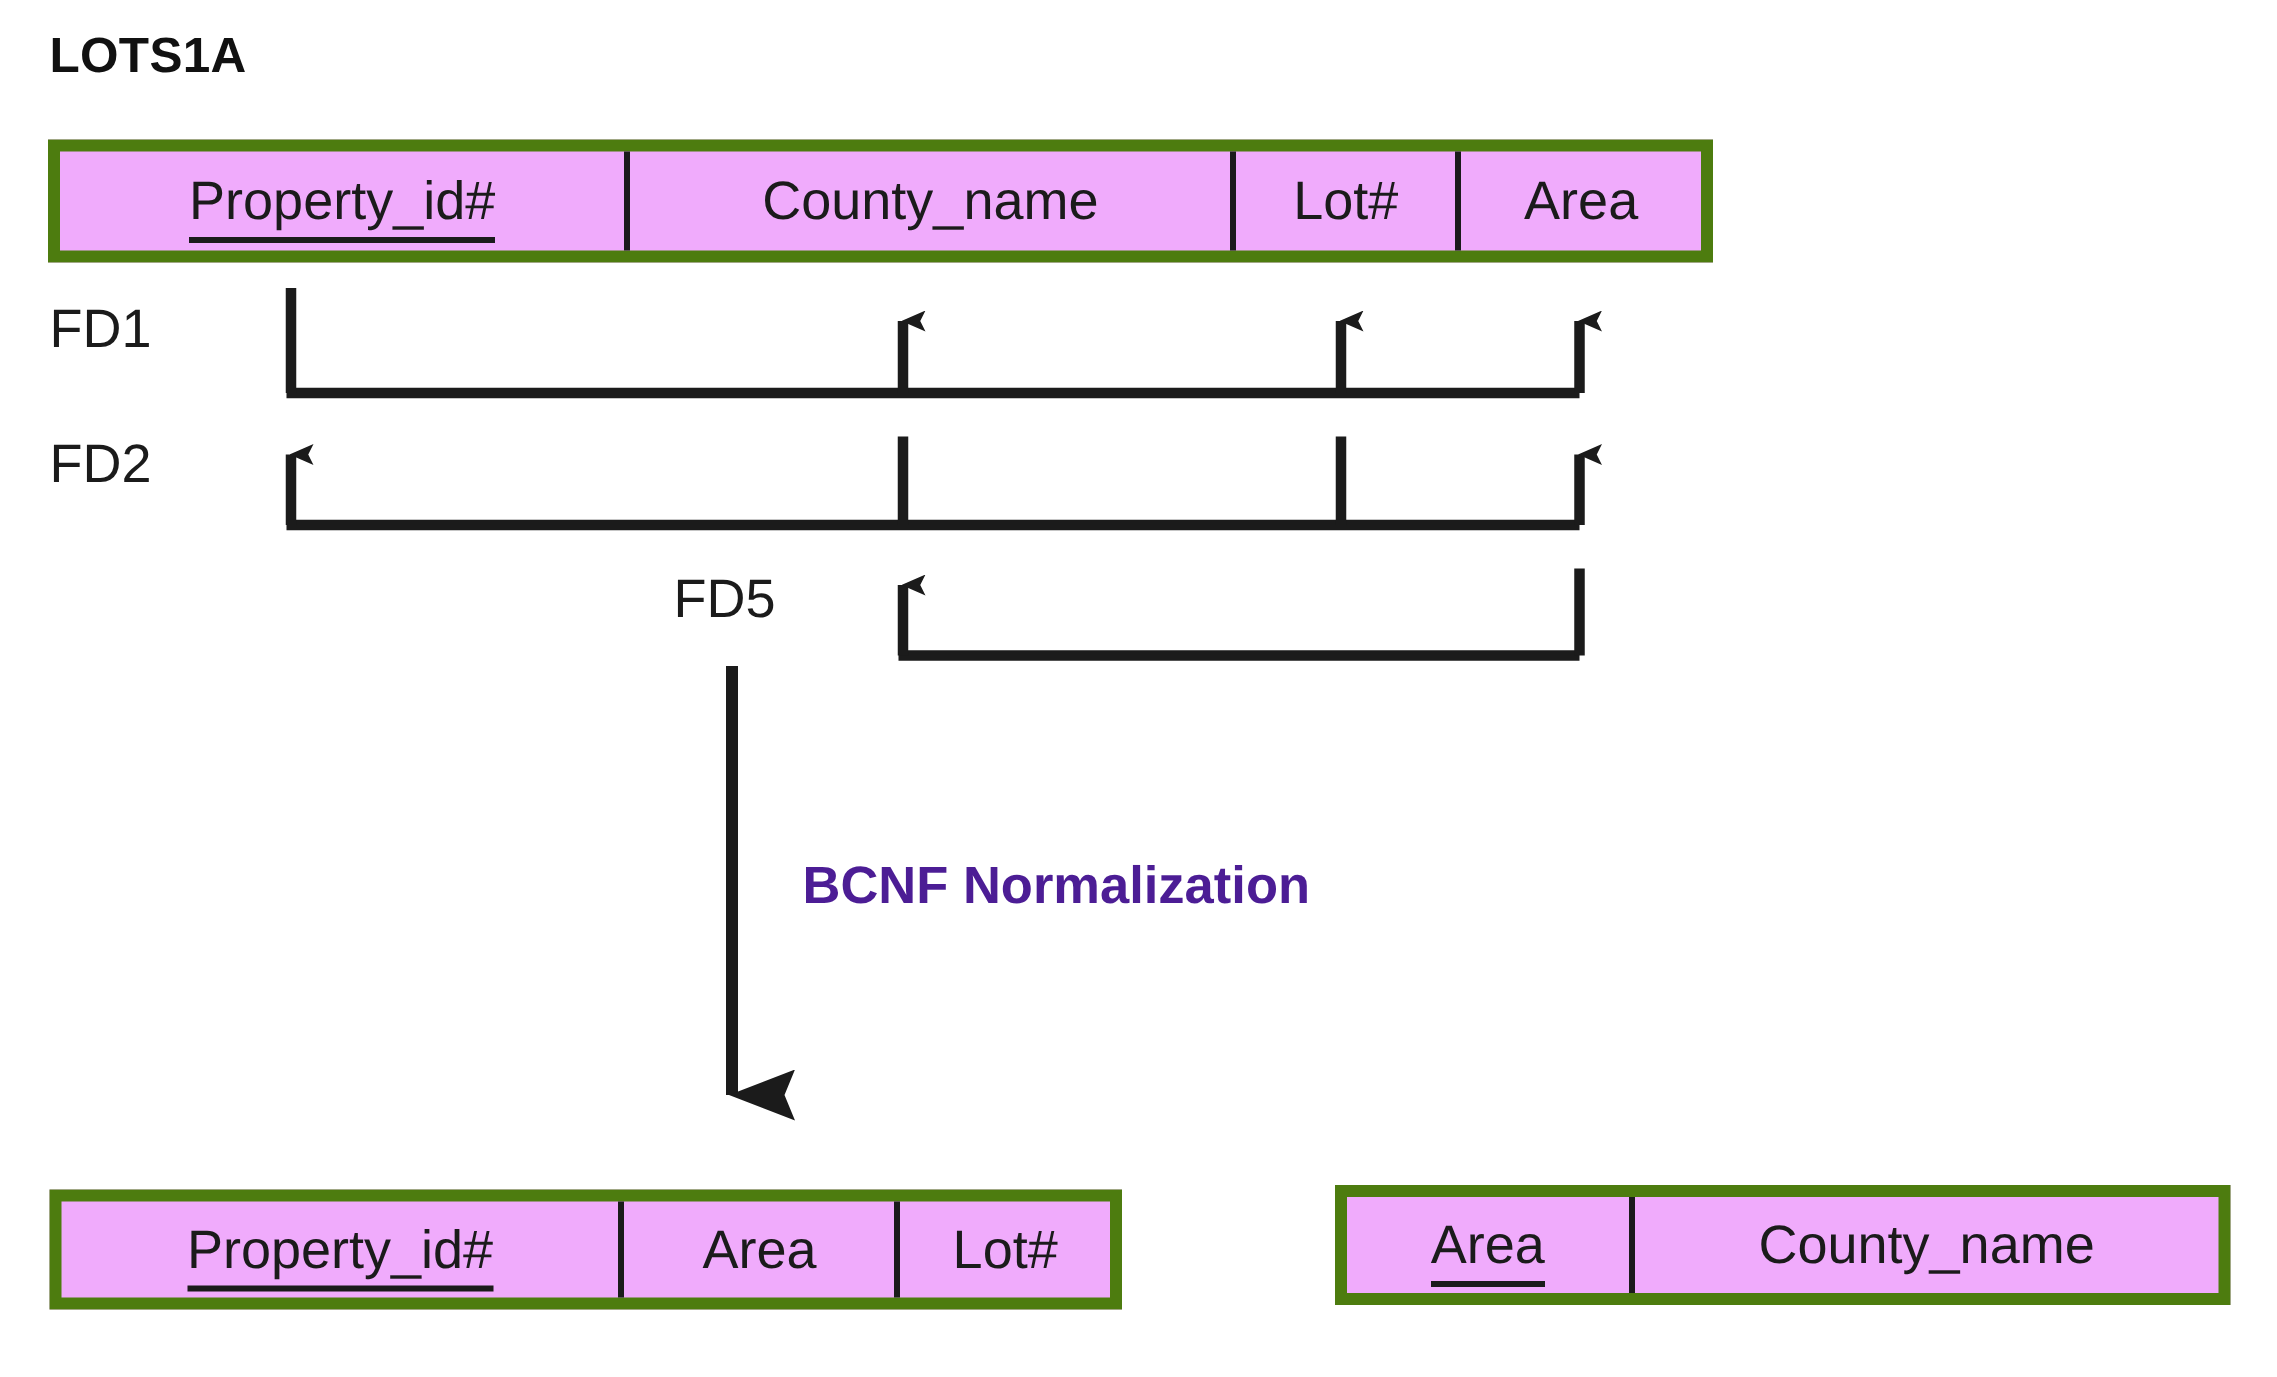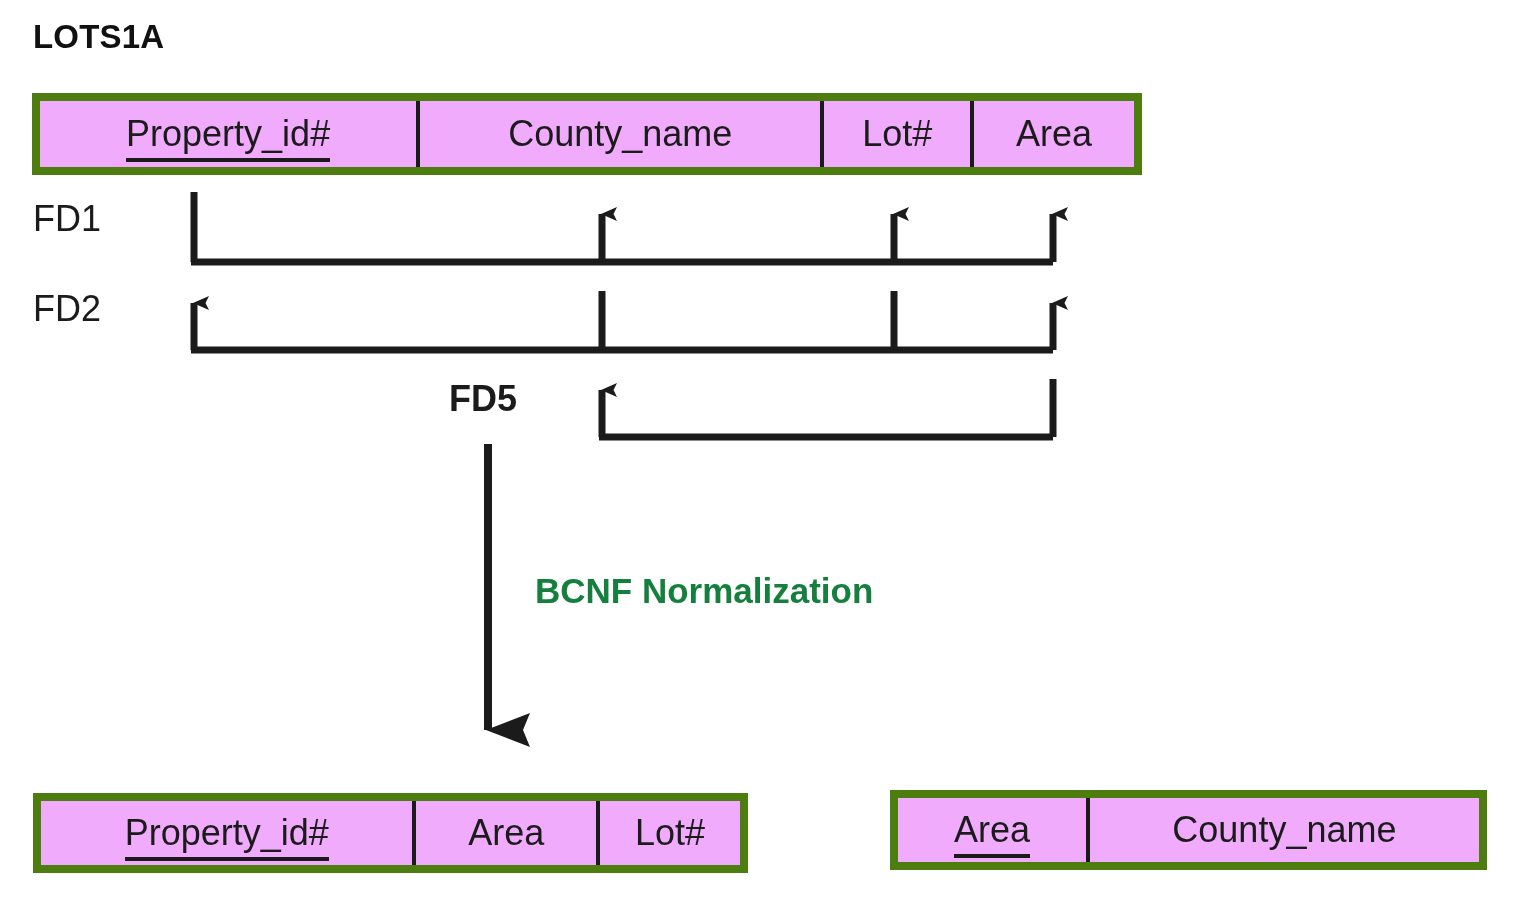--- a/index.html
+++ b/index.html
@@ -81,21 +81,21 @@
     width: 1518px;
     height: 918px;
     pointer-events: none;
   }
 
   
   .norm-caption {
     position: absolute;
     font-weight: bold;
     font-size: 35px;
-    color: #15803d;
+    color: #4c1d95;
     white-space: nowrap;
   }
 </style>
 </head>
 <body>
 
 <div class="canvas">
 
   <div class="relation-title" style="left:33px; top:18px;">LOTS1A</div>
 
@@ -111,21 +111,21 @@
     </div>
     <div class="attr-cell" style="width:161px;">
       <span class="attr-text">Area</span>
     </div>
   </div>
 
   <div class="fd-label" style="left:33px; top:198px;">FD1</div>
 
   <div class="fd-label" style="left:33px; top:288px;">FD2</div>
 
-  <div class="fd-label" style="left:449px; top:378px;font-weight:bold;">FD5</div>
+  <div class="fd-label" style="left:449px; top:378px;">FD5</div>
 
   <div class="norm-caption" style="left:535px; top:571px;">BCNF Normalization</div>
 
 
   <div class="relation-table" style="left:33px; top:793px; width:715px; height:80px;">
     <div class="attr-cell key" style="width:384px;">
       <span class="attr-text">Property_id#</span>
     </div>
     <div class="attr-cell" style="width:188px;">
       <span class="attr-text">Area</span>

